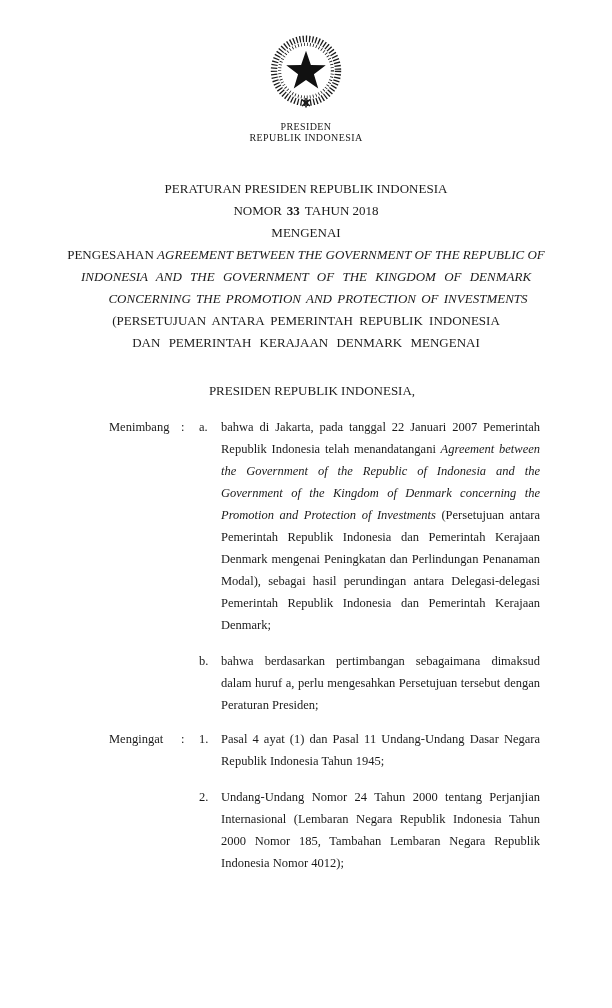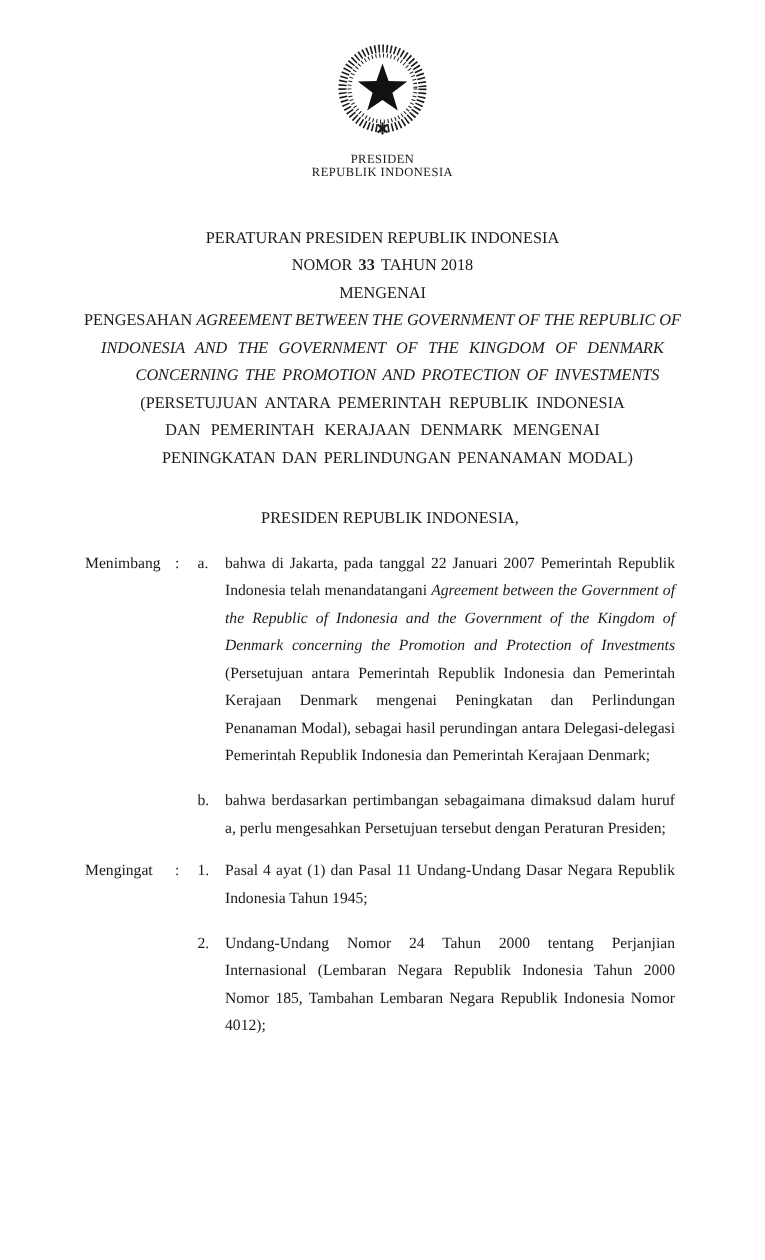--- a/index.html
+++ b/index.html
@@ -25,21 +25,21 @@
   .subject-line.ws-wide { word-spacing: 5px; }
   .subject-line.ws-med  { word-spacing: 3px; }
   .subject-line.ws-sm   { word-spacing: 2px; padding-left: 24px; }
 
   
   .preamble { margin-top: 26px; text-align: center; font-size: 13px; line-height: 22px; }
   .preamble .authority { margin-top: 7px; padding-left: 12px; }
 
   
   .clauses { margin: 14px 72px 0 68px; font-size: 12.5px; line-height: 22px; }
-  .clause-row { display: flex; align-items: flex-start; margin-bottom: 12px; }
+  .clause-row { display: flex; align-items: flex-start; margin-bottom: 12px; margin-left: 41px; }
   .clause-label { width: 72px; flex: none; }
   .clause-colon { width: 18px; flex: none; }
   .clause-items { flex: 1 1 auto; min-width: 0; }
   .clause-item { display: flex; align-items: flex-start; margin-bottom: 14px; }
   .clause-item:last-child { margin-bottom: 0; }
   .item-marker { width: 22px; flex: none; }
   .item-text { flex: 1 1 auto; text-align: justify; margin: 0; }
   .item-text .it { font-style: italic; }
 
   
@@ -65,21 +65,20 @@
 
   <div class="title-block">
     <div>PERATURAN PRESIDEN REPUBLIK INDONESIA</div>
     <div><span>NOMOR</span><span class="nomor-num">33</span><span>TAHUN 2018</span></div>
     <div>MENGENAI</div>
     <div class="subject-line"><span>PENGESAHAN </span><span class="it">AGREEMENT BETWEEN THE GOVERNMENT OF THE REPUBLIC OF</span></div>
     <div class="subject-line ws-wide"><span></span><span class="it">INDONESIA AND THE GOVERNMENT OF THE KINGDOM OF DENMARK</span></div>
     <div class="subject-line ws-sm"><span></span><span class="it">CONCERNING THE PROMOTION AND PROTECTION OF INVESTMENTS</span></div>
     <div class="subject-line ws-med"><span>(PERSETUJUAN ANTARA PEMERINTAH REPUBLIK INDONESIA</span><span class="it"></span></div>
     <div class="subject-line ws-wide"><span>DAN PEMERINTAH KERAJAAN DENMARK MENGENAI</span><span class="it"></span></div>
-    <div class="subject-line ws-sm"><span>PENINGKATAN DAN PERLINDUNGAN PENANAMAN MODAL)</span><span class="it"></span></div>
   </div>
 
   <div class="preamble">
     <div class="authority">PRESIDEN REPUBLIK INDONESIA,</div>
   </div>
 
   <div class="clauses">
 
     <div class="clause-row">
       <div class="clause-label">Menimbang</div>

